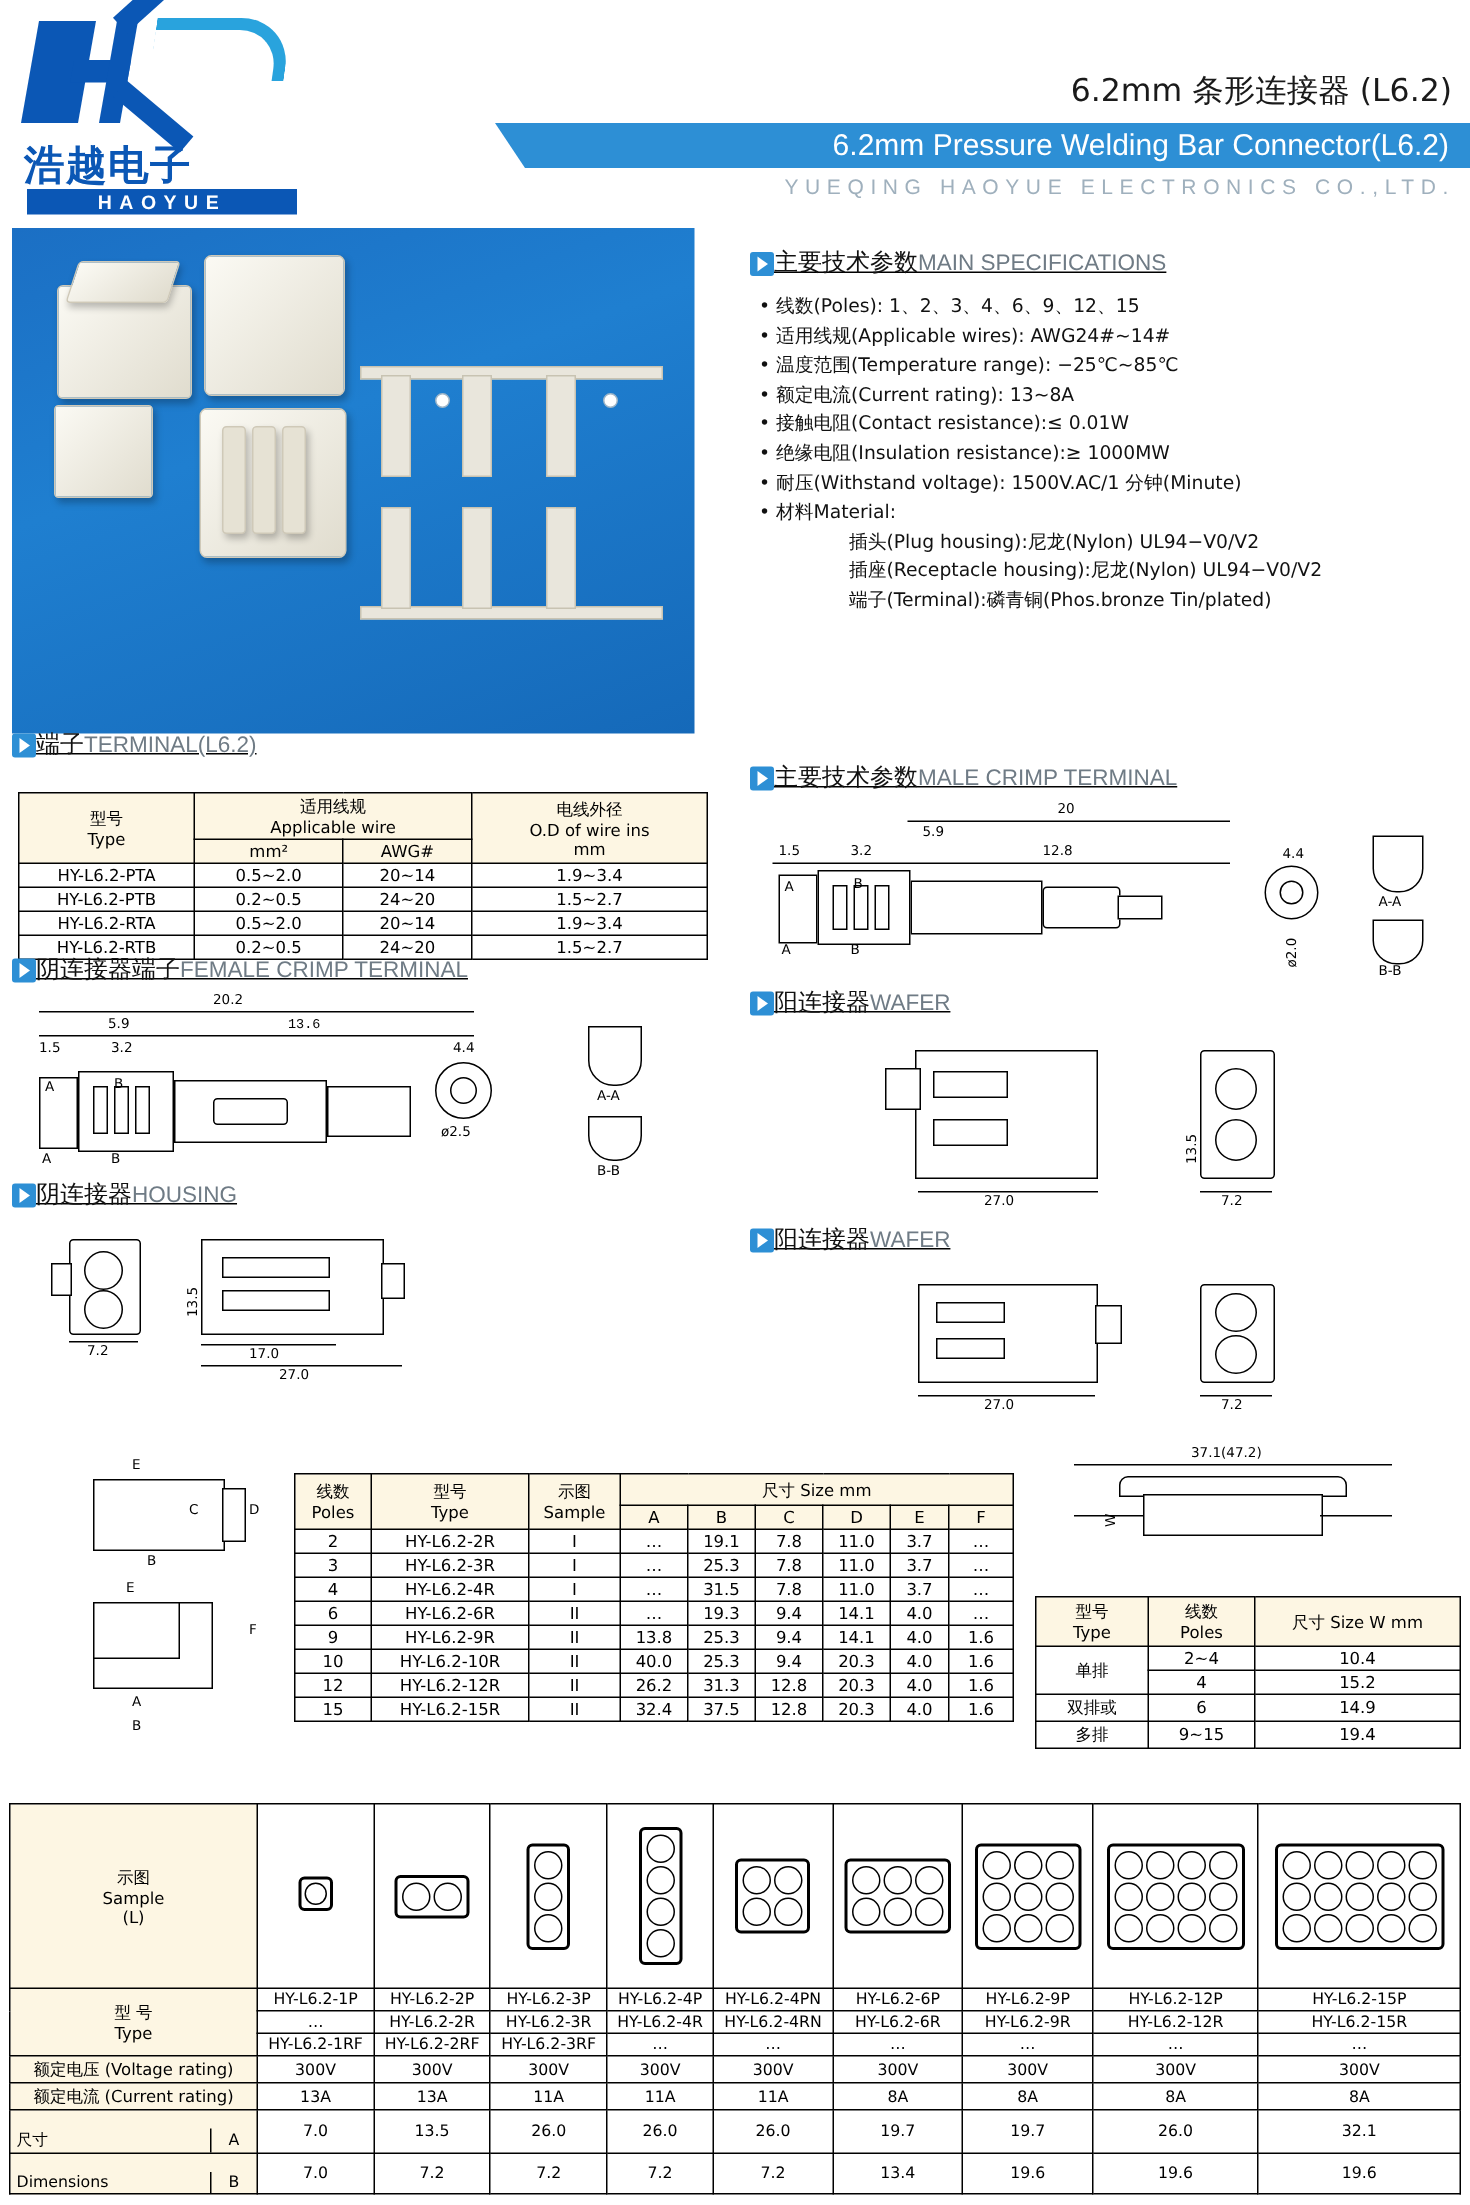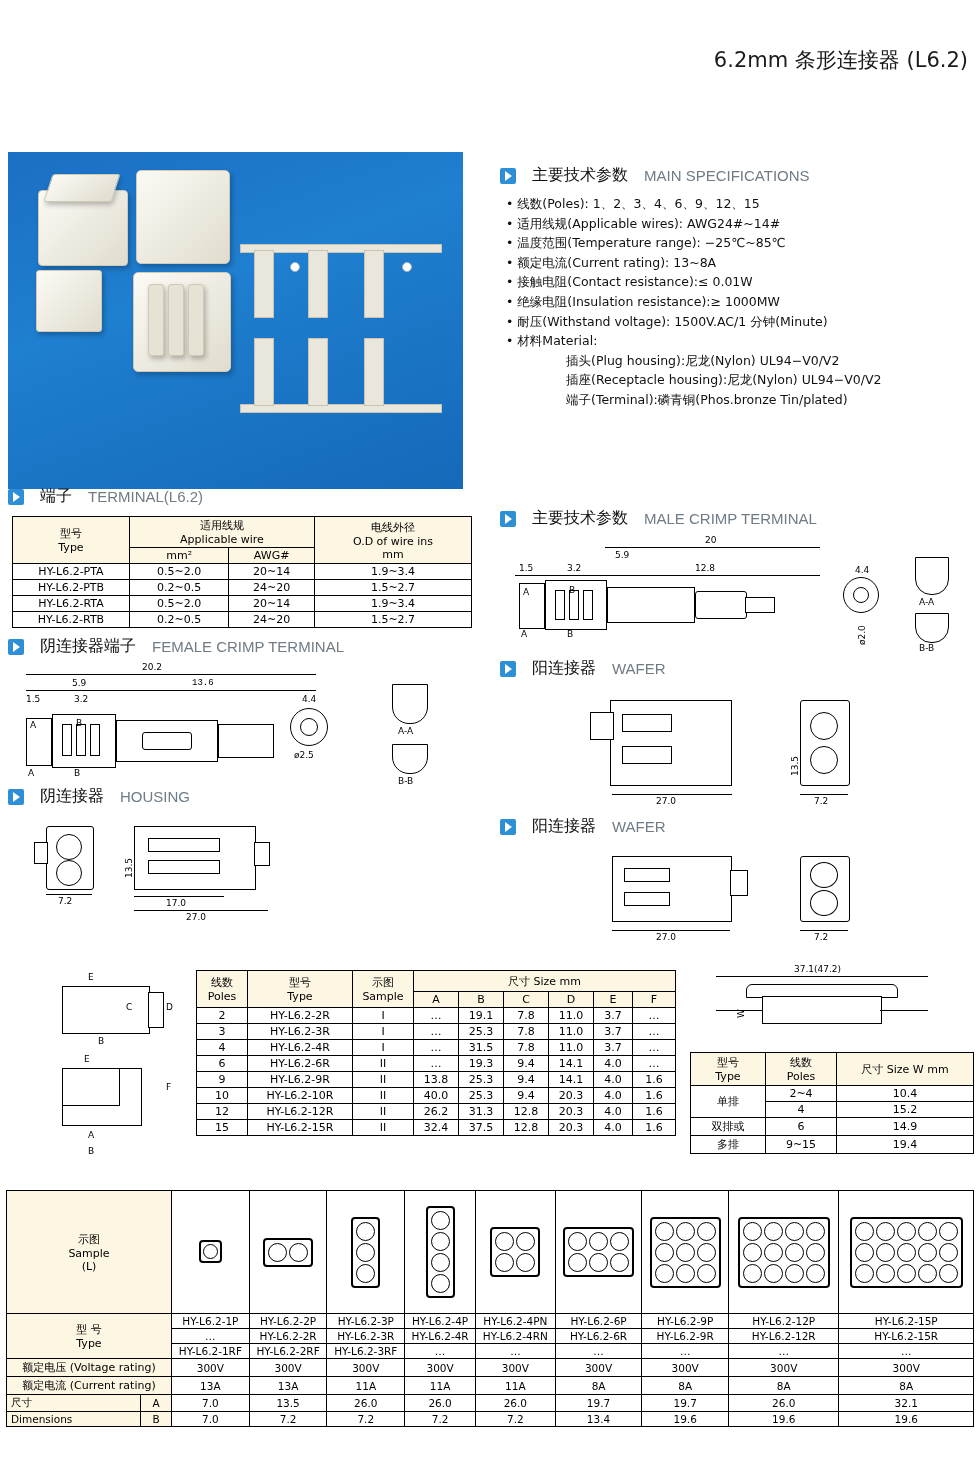--- a/index.html
+++ b/index.html
@@ -66,21 +66,21 @@
     border-top:30px solid #2d8fd5;border-left:20px solid transparent;
   }
   .company-line{
     position:absolute;right:10px;top:116px;
     font-size:14px;letter-spacing:4.4px;color:#9fb0bd;
     font-family:"Liberation Sans", sans-serif;
   }
 
   
   .sec{position:absolute;}
-  .sec-title{display:flex;align-items:center;gap:16px;}
+  .sec-title{display:flex;align-items:center;gap:0;text-decoration:underline;}
   .arrow-box{
     display:inline-block;width:16px;height:16px;background:#2d8fd5;border-radius:2px;
     position:relative;
   }
   .arrow-box:after{
     content:"";position:absolute;left:5px;top:3px;
     border-left:7px solid #fff;border-top:5px solid transparent;border-bottom:5px solid transparent;
   }
   .sec-cn{font-size:16px;color:#111;font-family:"DejaVu Sans", sans-serif;}
   .sec-en{font-size:15px;color:#6f7b85;}
@@ -98,21 +98,21 @@
 
   
   .specs{position:absolute;left:500px;top:165px;width:470px;}
   .specs ul{list-style:none;margin:8px 0 0 6px;padding:0;}
   .specs li{font-size:12.5px;line-height:19.6px;color:#111;font-family:"DejaVu Sans", sans-serif;}
   .specs li:before{content:"• ";color:#111;}
   .specs .ind{margin-left:60px;}
   .specs .ind:before{content:"";}
 
   
-  table{border-collapse:collapse;}
+  table{border-collapse:collapse;margin-top:12px;}
   .tbl td,.tbl th{border:1px solid #000;text-align:center;font-size:11px;padding:1px 3px;
     font-family:"DejaVu Sans", sans-serif;}
   .hdr{background:#fdf6e3;}
 
   
   .term-tbl{position:absolute;left:12px;top:516px;width:460px;}
 
   
   .draw{position:absolute;}
   .dimtxt{position:absolute;font-size:9px;font-family:"DejaVu Sans", sans-serif;color:#000;}
@@ -139,22 +139,38 @@
   .gcell{width:17px;height:17px;border:1.5px solid #000;border-radius:50%;margin:1px;background:#fff;}
 
   .small{font-size:9px;}
 </style>
 </head>
 <body>
 
 <div class="page">
 
   <div class="header">
+    <div class="logo">
+      <div class="logo-mark">
+        <div class="logo-h"></div>
+        <div class="logo-k"></div>
+        <div class="logo-k-up"></div>
+        <div class="logo-k-dn"></div>
+        <div class="logo-swoosh"></div>
+      </div>
+      <div class="logo-text">浩越电子</div>
+      <div class="logo-sub">HAOYUE</div>
+    </div>
 
     <div class="title-cn">6.2mm 条形连接器 (L6.2)</div>
+    <div class="title-bar">
+      <span class="tri"></span>
+      <span>6.2mm Pressure Welding Bar Connector(L6.2)</span>
+    </div>
+    <div class="company-line">YUEQING HAOYUE ELECTRONICS CO.,LTD.</div>
   </div>
 
   <div class="photo">
     <div class="conn sh" style="left:30px;top:38px;width:88px;height:74px;border-radius:4px;"></div>
     <div class="conn sh" style="left:40px;top:22px;width:66px;height:26px;transform:skewX(-18deg);"></div>
     <div class="conn sh" style="left:28px;top:118px;width:64px;height:60px;"></div>
     <div class="conn sh" style="left:128px;top:18px;width:92px;height:92px;border-radius:5px;"></div>
     <div class="conn sh" style="left:125px;top:120px;width:96px;height:98px;border-radius:5px;"></div>
     <div class="conn" style="left:140px;top:132px;width:14px;height:70px;background:#e6e2d4;"></div>
     <div class="conn" style="left:160px;top:132px;width:14px;height:70px;background:#e6e2d4;"></div>

